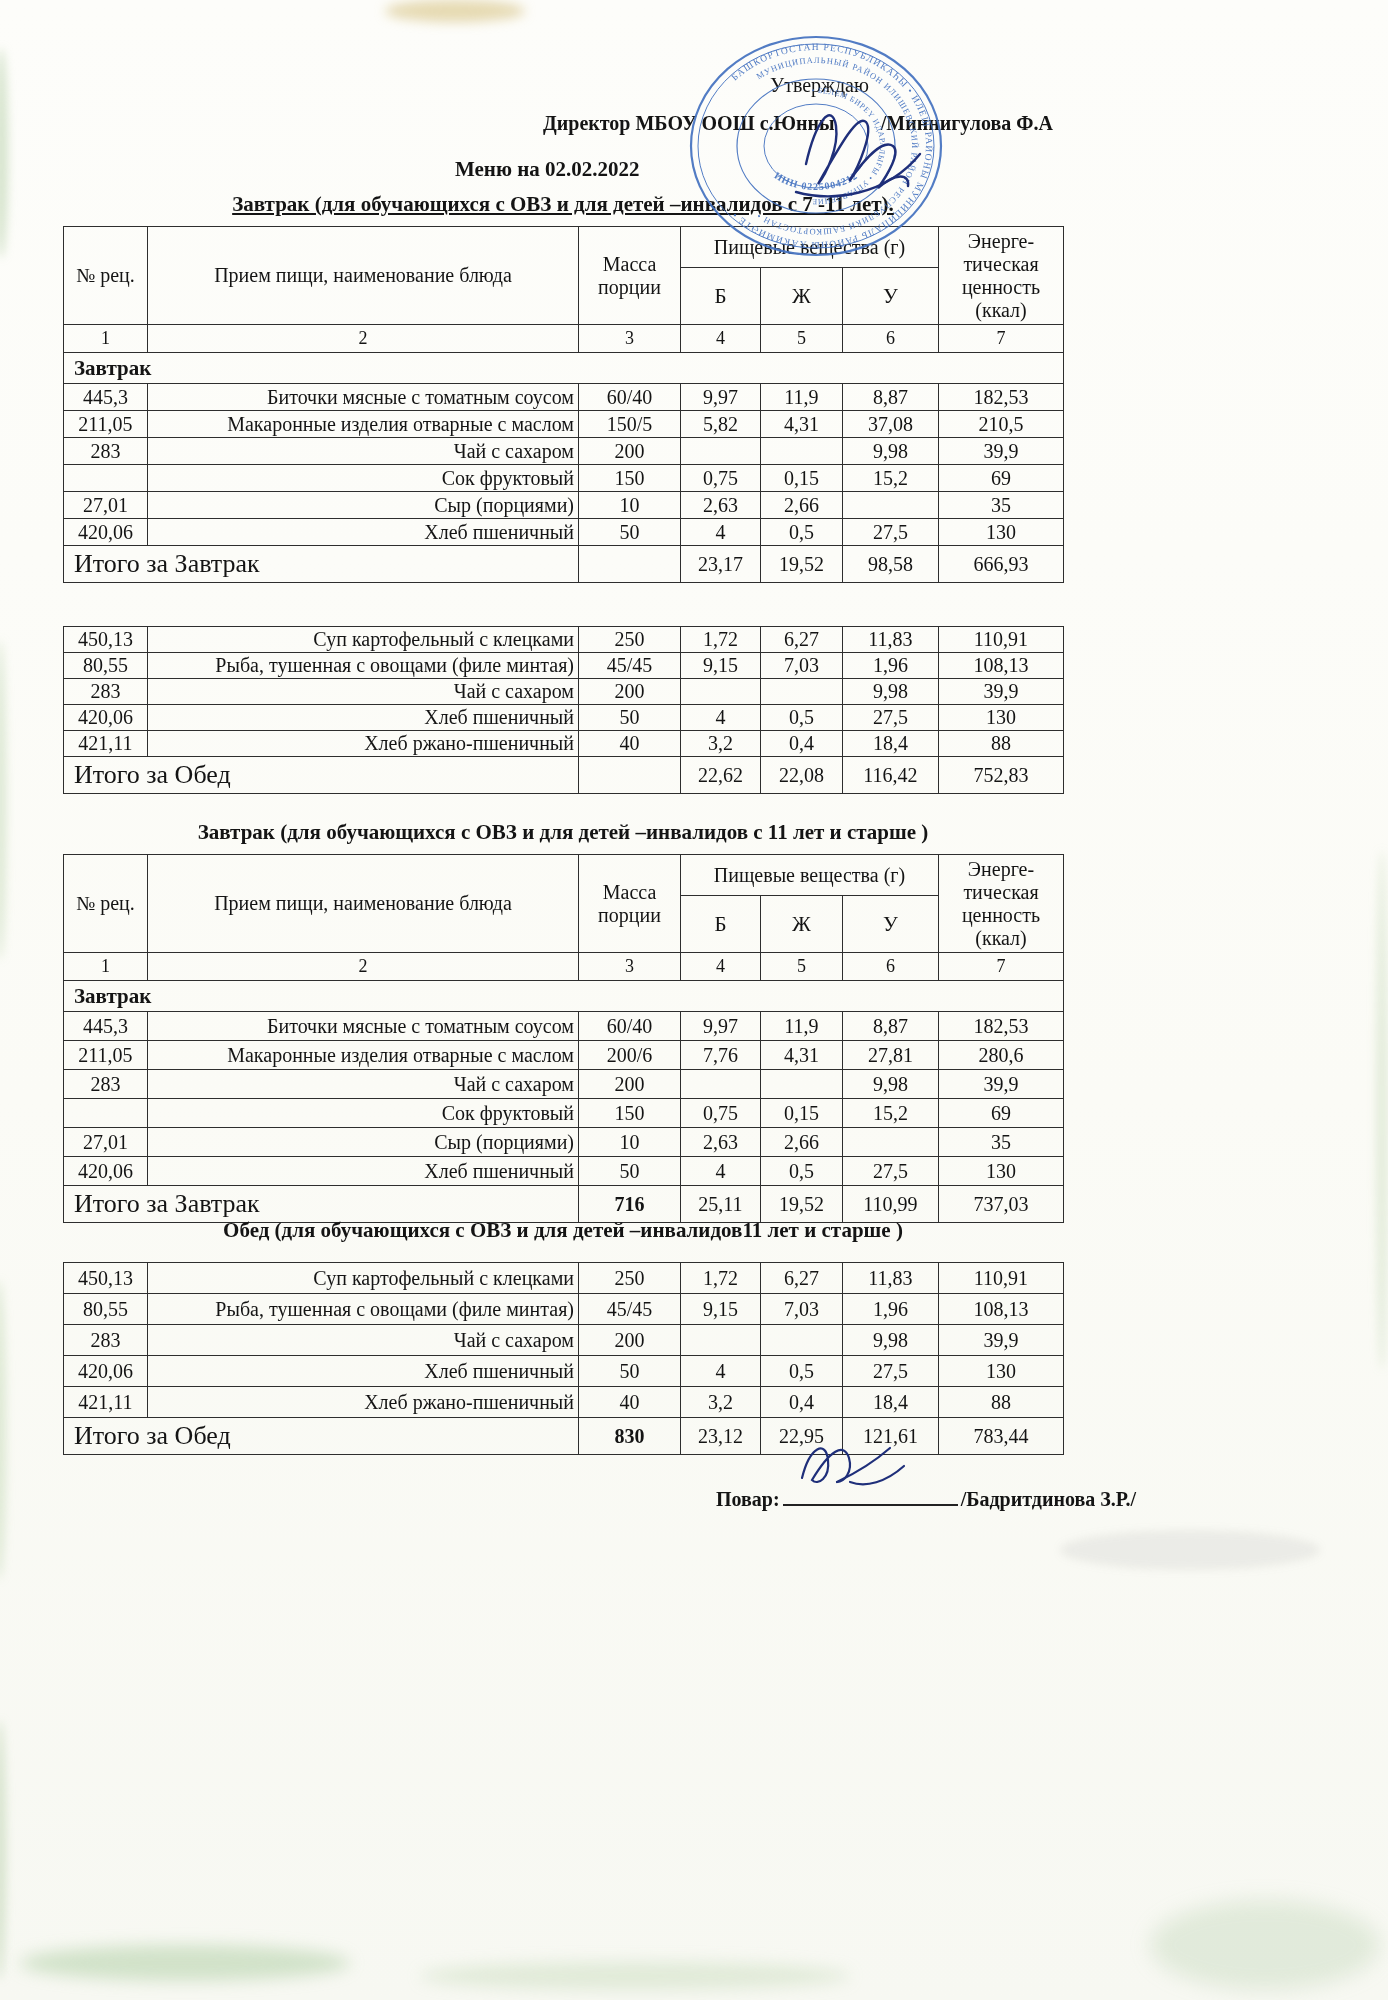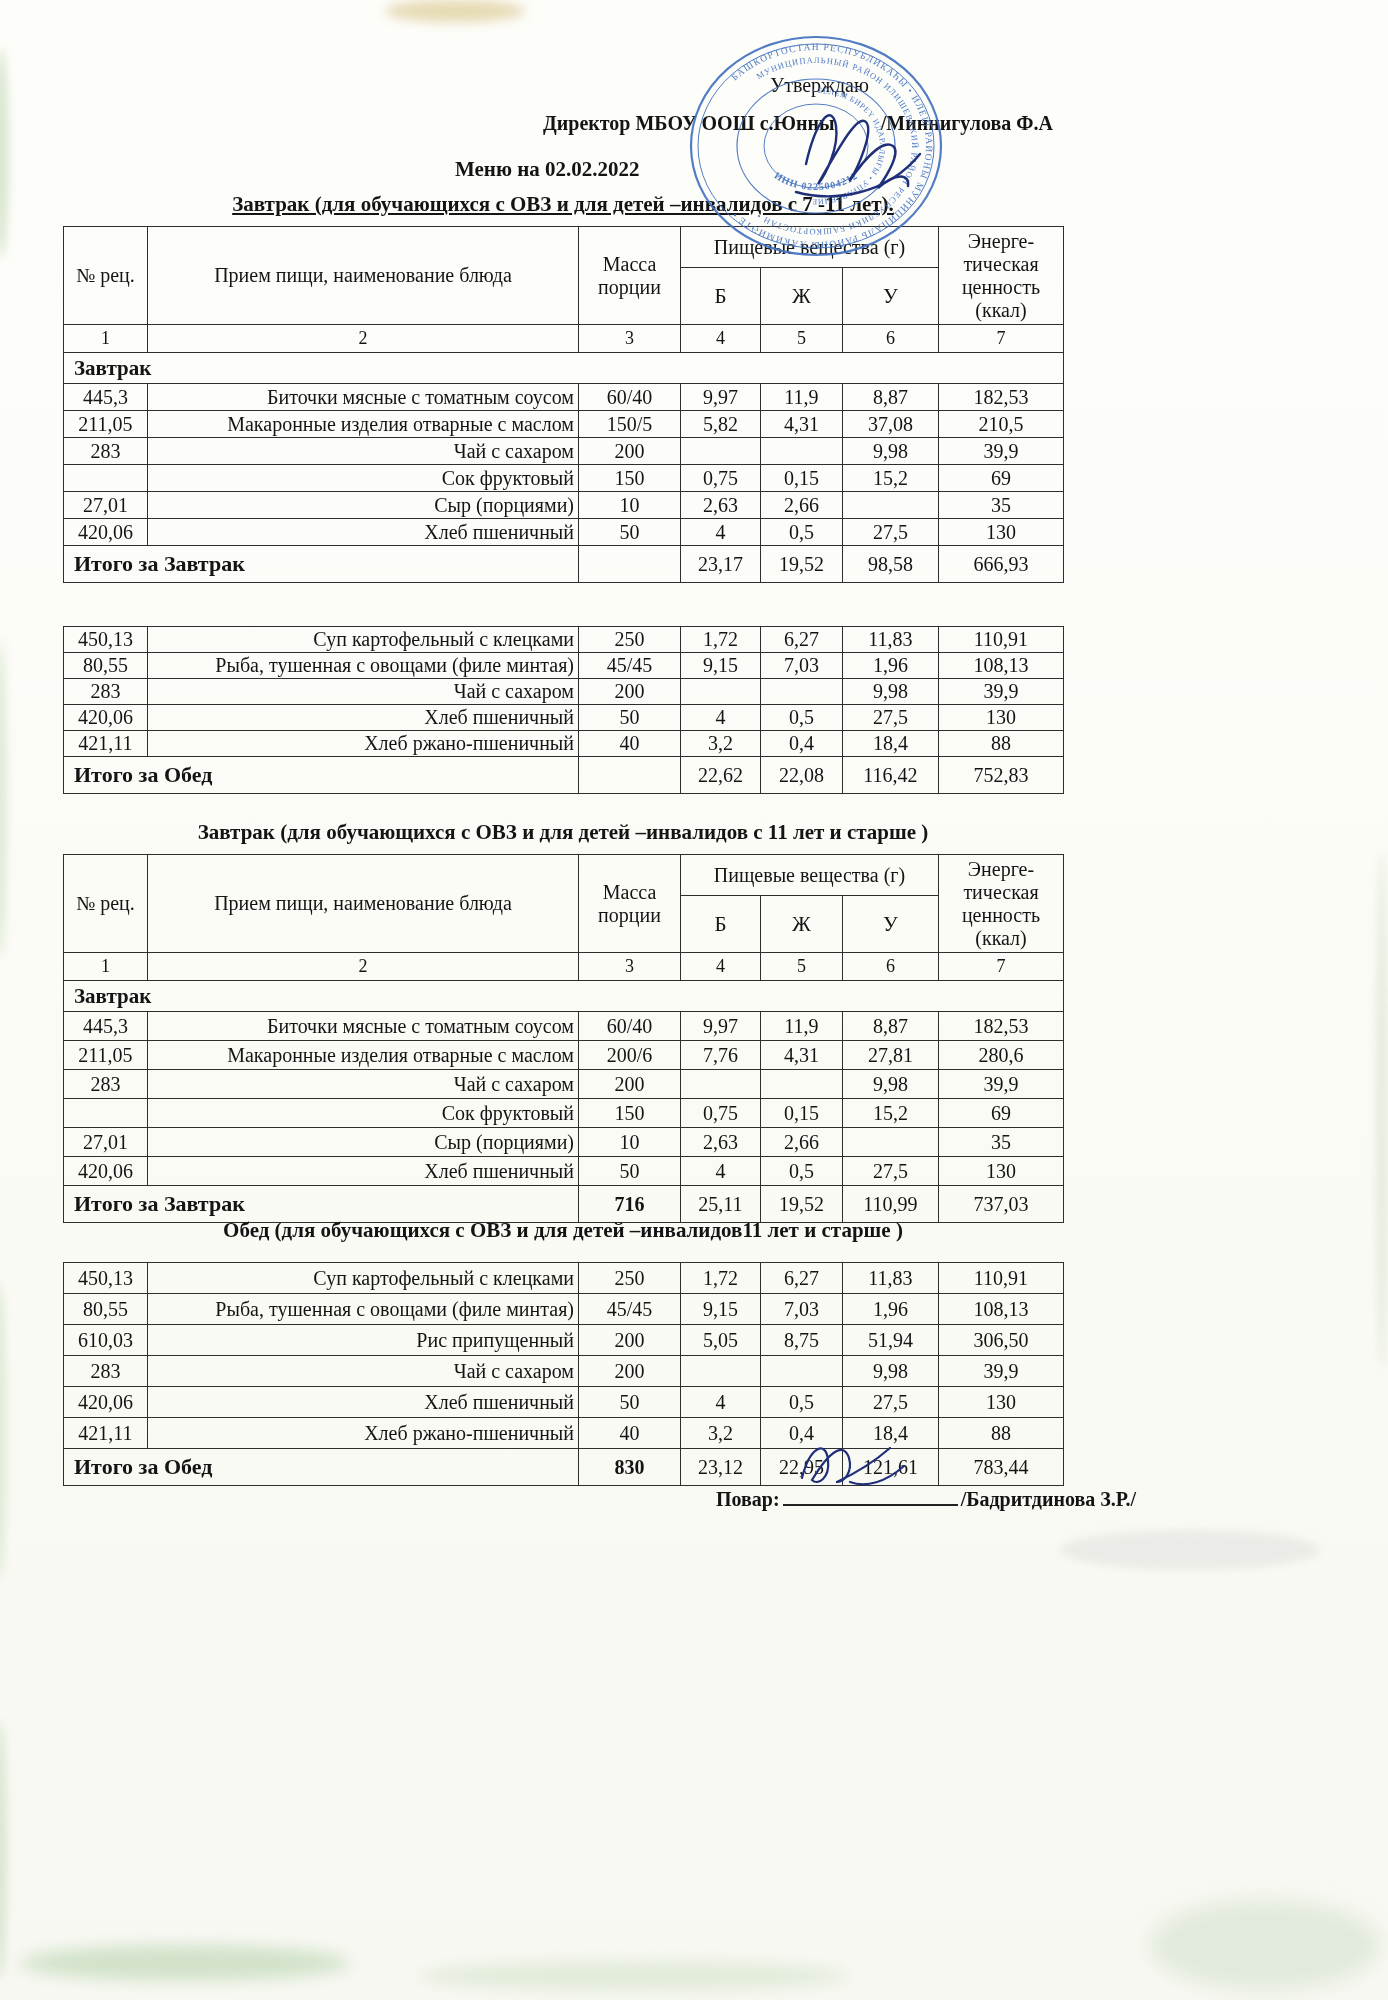--- a/index.html
+++ b/index.html
@@ -15,21 +15,21 @@
   .sec-title.u{text-decoration:underline}
   table.mt{position:absolute;left:63px;border-collapse:collapse;table-layout:fixed}
   .mt th,.mt td{border:1.6px solid #2e2e2e;font-size:20px;font-weight:normal;text-align:center;
                 vertical-align:middle;padding:1px 4px;line-height:1.15;overflow:hidden}
   .mt thead tr.hrow1 th{height:38px}
   .mt tr.bju th{height:54px;font-size:21px}
   .mt tr.nums td{height:25px;font-size:18px}
   .mt td.dish{text-align:right;padding-left:12px}
   .mt tr.group td{text-align:left;padding-left:10px;font-weight:bold;height:28px;font-size:21px}
   .mt tr.total td{height:34px}
-  .mt td.tlabel{text-align:left;padding-left:10px;font-weight:bold;font-size:22px}
+  .mt td.tlabel{text-align:left;padding-left:10px;font-weight:normal;font-size:26px}
   .mt td.tmass{font-weight:bold}
   .t0 tbody tr.data{height:27px}
   .t1 tbody tr.data{height:26px}
   .t2 tbody tr.data{height:29px}
   .t3 tbody tr.data{height:31px}
   .footer{left:716px;top:1488px;font-size:20px;font-weight:bold;z-index:2}
   .sign-line{display:inline-block;width:175px;border-bottom:2px solid #222;height:14px;margin:0 3px}
   .stamp{left:686px;top:34px;z-index:3;opacity:.92}
   .sig1{left:788px;top:86px;z-index:4}
   .sig2{left:788px;top:1430px;z-index:4}
@@ -389,29 +389,20 @@
         <tr class="data">
           <td>80,55</td>
           <td class="dish">Рыба, тушенная с овощами (филе минтая)</td>
           <td>45/45</td>
           <td>9,15</td>
           <td>7,03</td>
           <td>1,96</td>
           <td>108,13</td>
         </tr>
         <tr class="data">
-          <td>610,03</td>
-          <td class="dish">Рис припущенный</td>
-          <td>200</td>
-          <td>5,05</td>
-          <td>8,75</td>
-          <td>51,94</td>
-          <td>306,50</td>
-        </tr>
-        <tr class="data">
           <td>283</td>
           <td class="dish">Чай с сахаром</td>
           <td>200</td>
           <td></td>
           <td></td>
           <td>9,98</td>
           <td>39,9</td>
         </tr>
         <tr class="data">
           <td>420,06</td>

